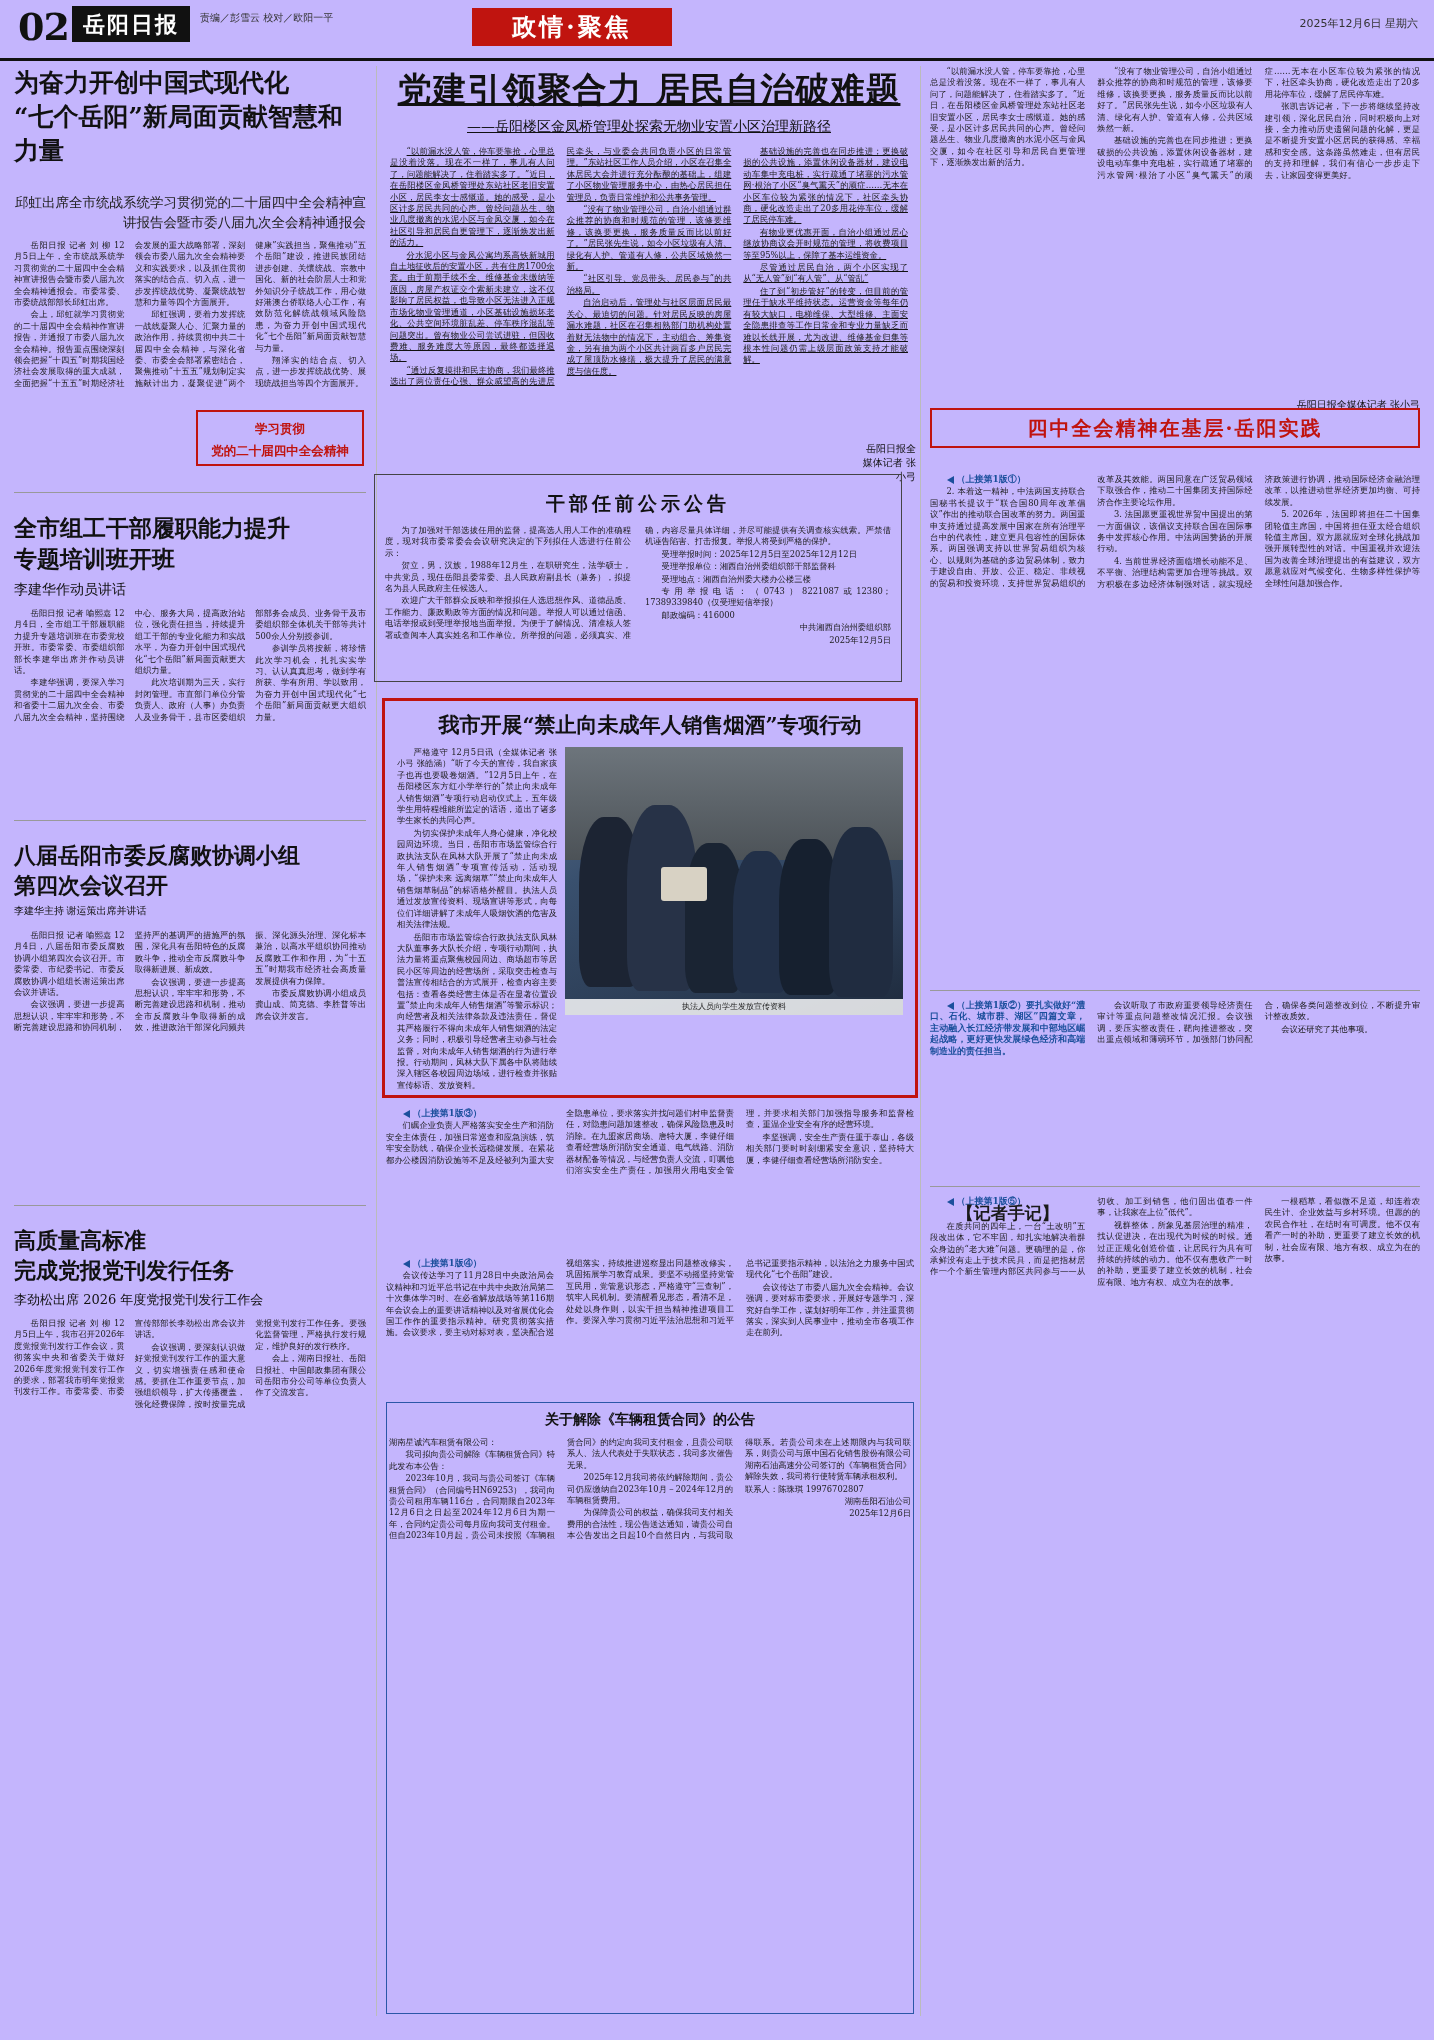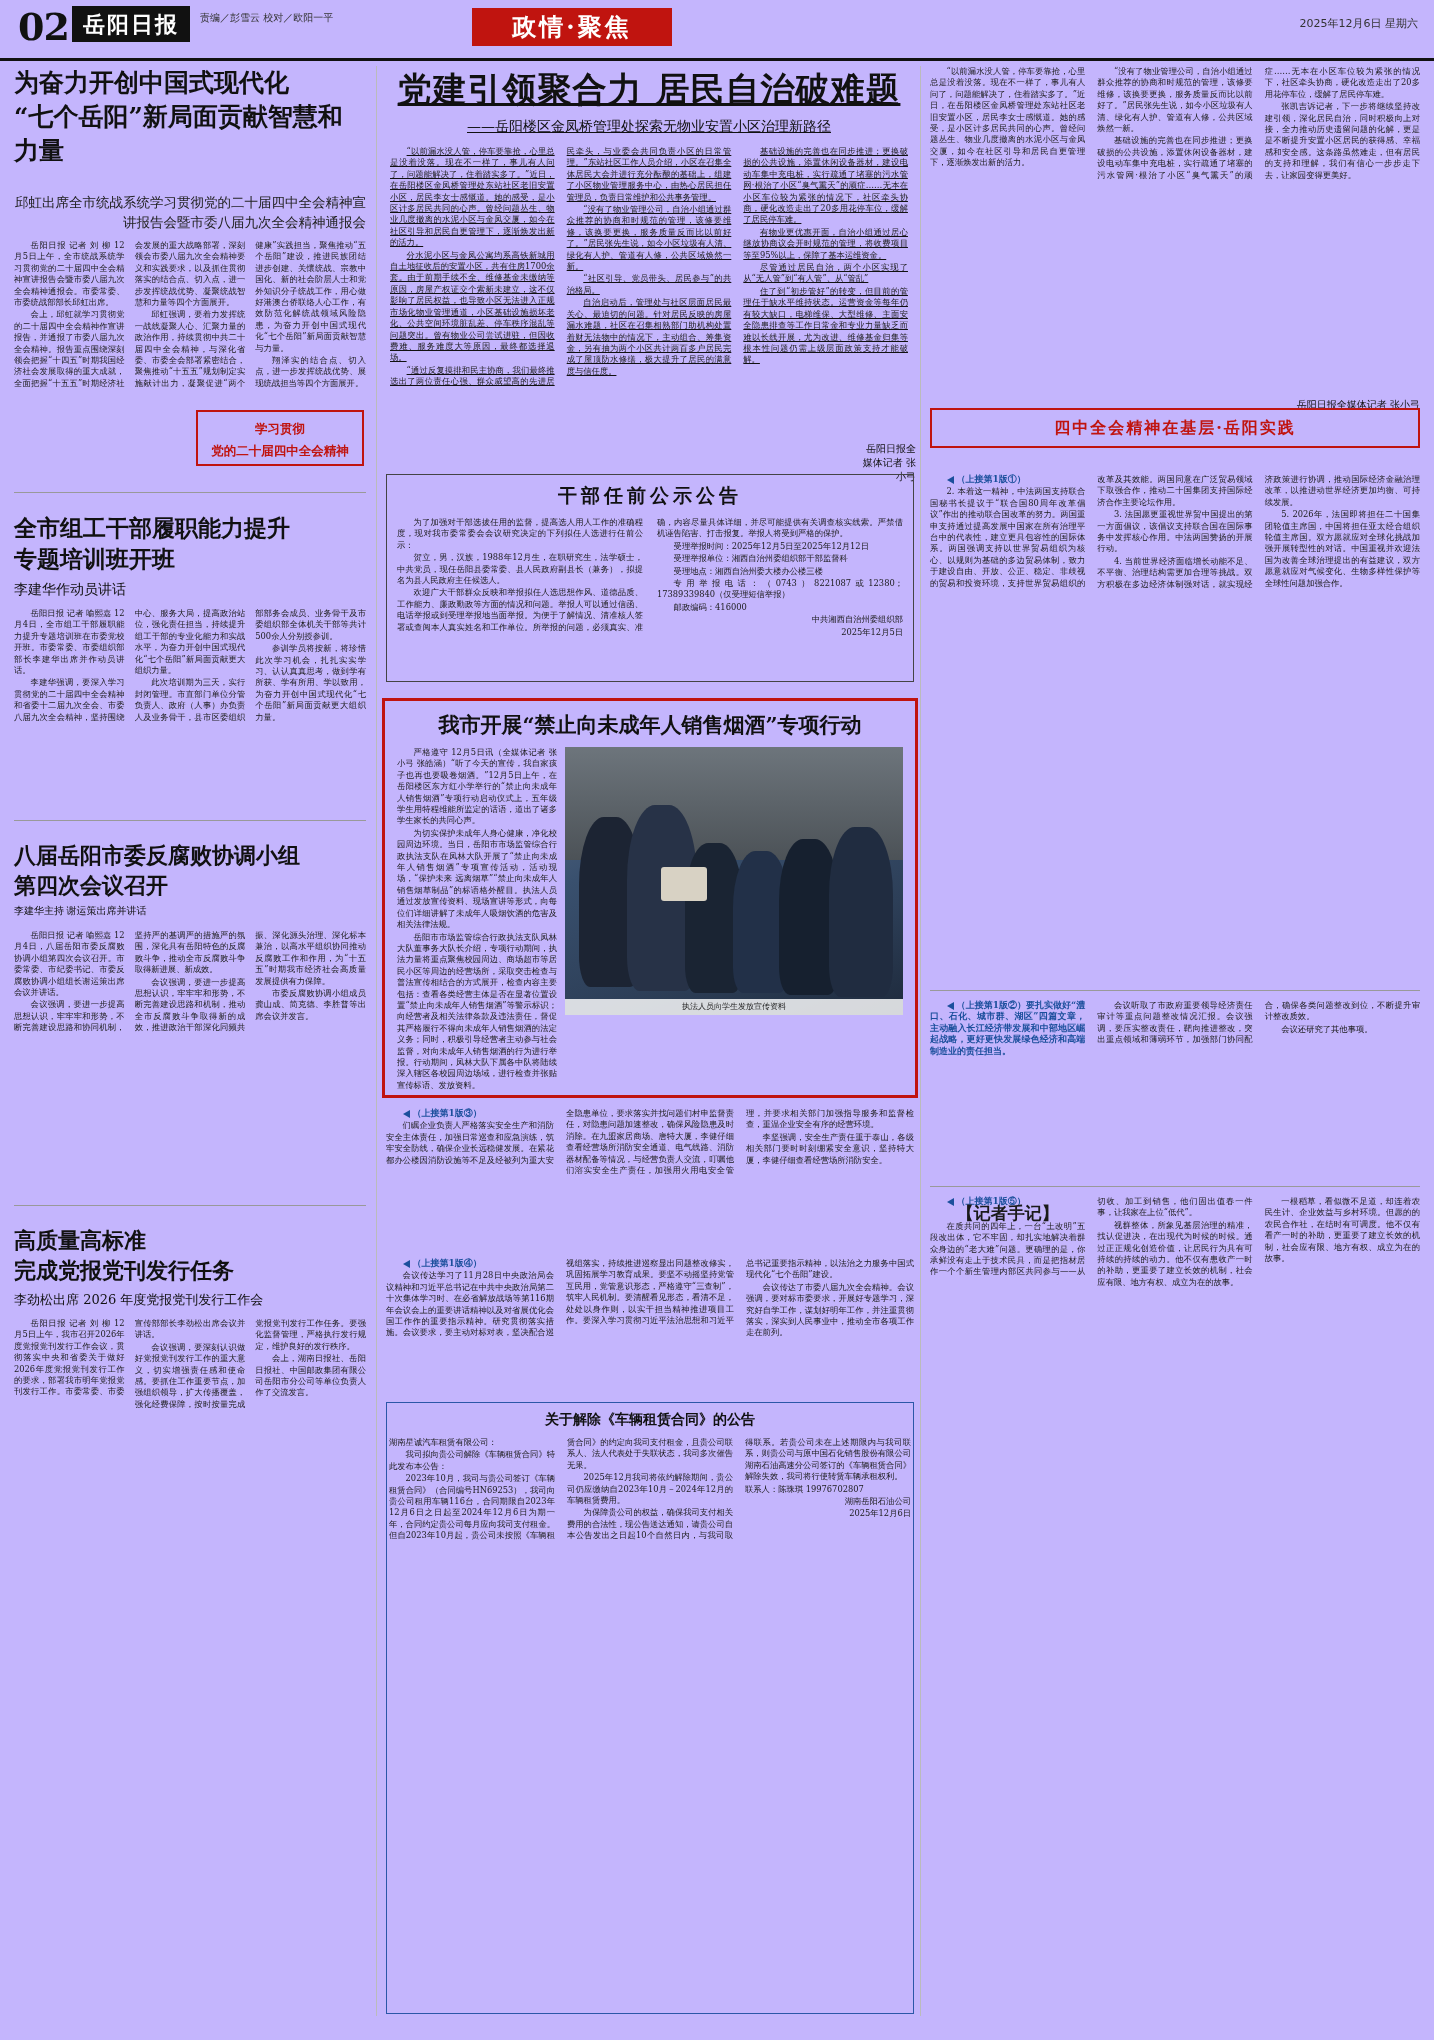--- a/index.html
+++ b/index.html
@@ -44,21 +44,21 @@
   .lead4 .body{margin-top:8px;column-count:3;column-gap:10px;height:690px;}
 
   
   .center{position:absolute;left:390px;top:66px;width:518px;text-decoration:underline;}
   .ctitle{font-size:34px;font-weight:bold;text-align:center;font-family:"DejaVu Serif","Liberation Serif",serif;letter-spacing:1px;line-height:46px;}
   .csub{font-size:14px;text-align:center;margin-top:6px;font-family:"DejaVu Serif","Liberation Serif",serif;}
   .cbody{margin-top:10px;column-count:3;column-gap:12px;height:320px;}
   .byline{text-align:right;font-family:"DejaVu Serif","Liberation Serif",serif;font-size:10px;margin-top:2px;}
 
   
-  .notice{position:absolute;left:386px;top:474px;width:528px;height:208px;border:1px solid #444;box-sizing:border-box;padding:8px 10px;}
+  .notice{position:absolute;left:374px;top:474px;width:528px;height:208px;border:1px solid #444;box-sizing:border-box;padding:16px 10px;}
   .notice h3{margin:0;text-align:center;font-family:"DejaVu Serif","Liberation Serif",serif;font-size:19px;font-weight:bold;letter-spacing:4px;}
   .notice .nb{margin-top:8px;column-count:2;column-gap:14px;height:160px;}
 
   
   .redstory{position:absolute;left:382px;top:698px;width:536px;height:400px;border:3px solid #c0140f;box-sizing:border-box;padding:10px 12px;}
   .redstory h3{margin:0 0 8px 0;text-align:center;font-family:"DejaVu Serif","Liberation Serif",serif;font-size:21px;font-weight:bold;letter-spacing:0px;}
   .rs-left{float:left;width:160px;}
   .photo{float:right;width:338px;height:268px;background:linear-gradient(160deg,#5b6d86 0%,#39506e 35%,#2d3f58 70%,#1e2a3c 100%);position:relative;overflow:hidden;}
   .photo .wall{position:absolute;left:0;top:0;width:100%;height:42%;background:linear-gradient(180deg,#6d757c,#4c5257);}
   .photo .fig{position:absolute;border-radius:40% 40% 18% 18%;}
@@ -72,21 +72,21 @@
   .cc1{position:absolute;left:386px;top:1108px;width:528px;height:140px;column-count:3;column-gap:12px;}
   .cc2{position:absolute;left:386px;top:1258px;width:528px;height:120px;column-count:3;column-gap:12px;}
 
   .adbox{position:absolute;left:386px;top:1402px;width:528px;height:612px;border:1px solid #2b57a8;box-sizing:border-box;padding:8px 2px;}
   .adbox h3{margin:0;text-align:center;font-family:"DejaVu Serif","Liberation Serif",serif;font-size:14px;font-weight:bold;}
   .adbox .ab{margin-top:8px;column-count:3;column-gap:12px;height:560px;}
 
   
   .right{position:absolute;left:930px;top:66px;width:490px;}
   .rblock{column-count:3;column-gap:12px;}
-  .redbox2{position:absolute;left:930px;top:408px;width:490px;height:40px;border:2px solid #c0140f;color:#c0140f;text-align:center;line-height:36px;font-family:"DejaVu Serif","Liberation Serif",serif;font-weight:bold;font-size:16px;letter-spacing:2px;box-sizing:border-box;}
+  .redbox2{position:absolute;left:930px;top:408px;width:490px;height:40px;border:2px solid #c0140f;color:#c0140f;text-align:center;line-height:36px;font-family:"DejaVu Serif","Liberation Serif",serif;font-weight:bold;font-size:20px;letter-spacing:2px;box-sizing:border-box;}
 
   .r2{position:absolute;left:930px;top:474px;width:490px;height:508px;column-count:3;column-gap:12px;}
   .r3{position:absolute;left:930px;top:1000px;width:490px;height:182px;column-count:3;column-gap:12px;}
   .r4{position:absolute;left:930px;top:1196px;width:490px;height:760px;column-count:3;column-gap:12px;}
 </style>
 </head>
 <body>
 
 <div class="page">
 

